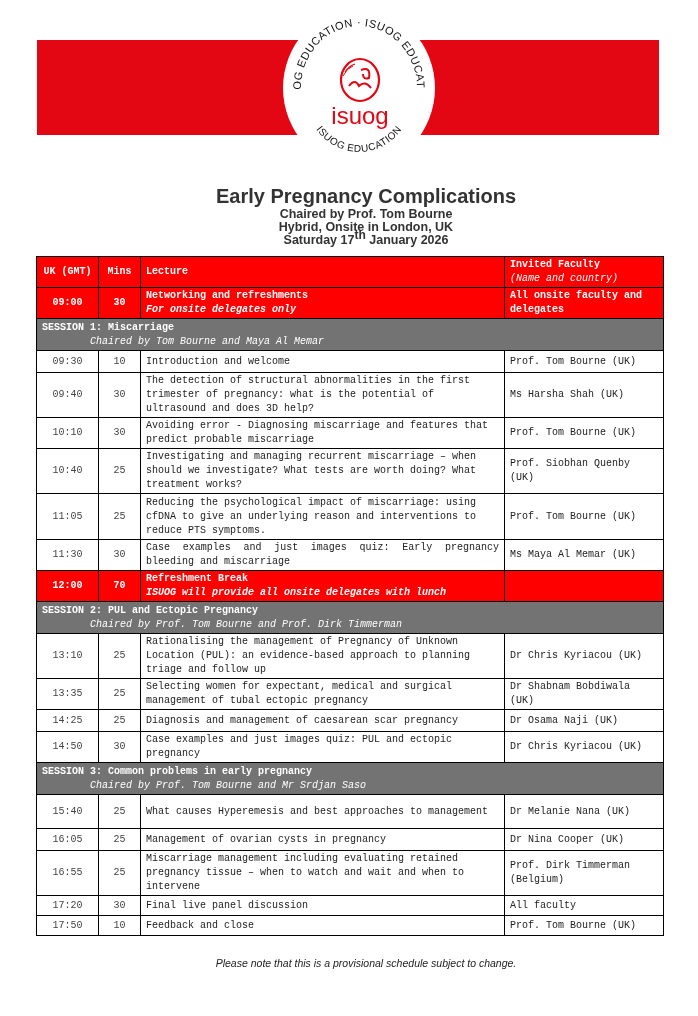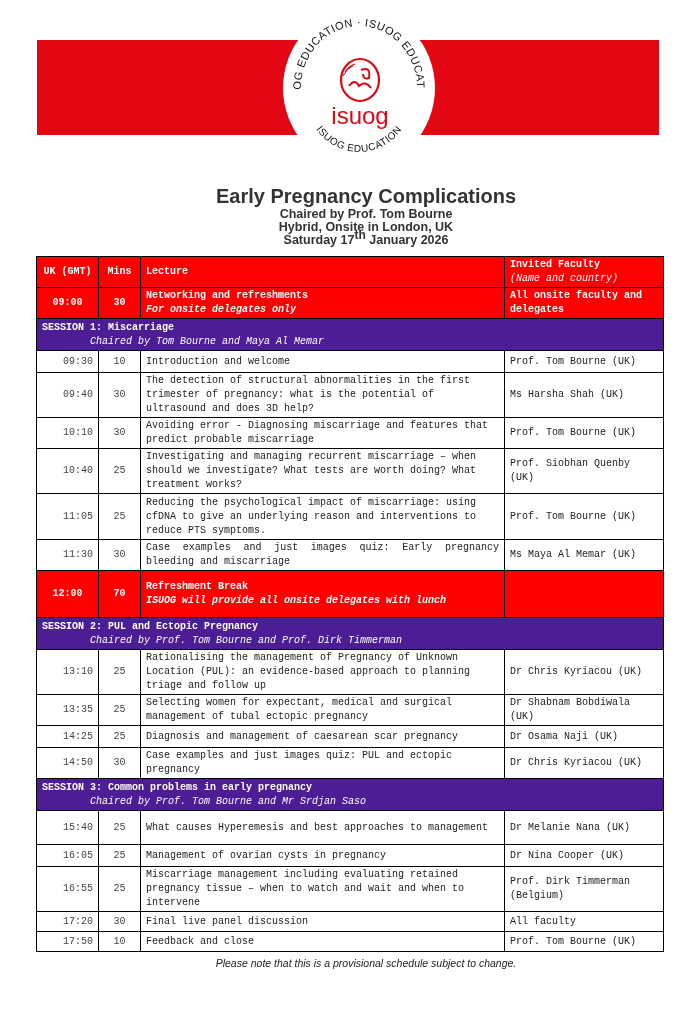--- a/index.html
+++ b/index.html
@@ -17,24 +17,24 @@
   table.sched { position: absolute; left: 36px; top: 256px; width: 627px; border-collapse: collapse; table-layout: fixed; font-family: Liberation Mono, monospace; font-size: 10px; }
   table.sched td { border: 1px solid #000; padding: 1px 5px; vertical-align: middle; line-height: 14px; }
   col.c1 { width: 62px; } col.c2 { width: 42px; } col.c3 { width: 364px; } col.c4 { width: 159px; }
 
   .red td, td.red { background: #ff0000; color: #fff; }
   .red td { font-weight: bold; }
   .hdr td { height: 28px; }
   .center { text-align: center; }
   .it { font-style: italic; font-weight: normal; }
   .red .it2 { font-style: italic; font-weight: bold; }
-  .sess td { background: #4c1d95; color: #fff; border-left: 1px solid #000; }
+  .sess td { background: #737373; color: #fff; border-left: 1px solid #000; }
   .sess .s-title { font-weight: bold; display: block; }
   .sess .s-chair { font-style: italic; font-weight: normal; display: block; margin-left: 48px; }
-  .row td.t { text-align: right; color: #444; }
+  .row td.t { text-align: center; color: #444; }
   .row td.m { text-align: center; color: #444; }
   .row td.l { color: #222; }
   .row td.f { color: #222; }
   .just { text-align: justify; }
 
   .footnote { position: absolute; left: 0; top: 957px; width: 732px; text-align: center; font-size: 10.5px; font-style: italic; color: #222; }
 </style>
 </head>
 <body>
 
@@ -127,21 +127,21 @@
     <td class="l">Reducing the psychological impact of miscarriage: using cfDNA to give an underlying reason and interventions to reduce PTS symptoms.</td>
     <td class="f">Prof. Tom Bourne (UK)</td>
   </tr>
   <tr class="row" style="height:30px">
     <td class="t">11:30</td>
     <td class="m">30</td>
     <td class="l just">Case examples and just images quiz: Early pregnancy bleeding and miscarriage</td>
     <td class="f">Ms Maya Al Memar (UK)</td>
   </tr>
 
-  <tr class="red" style="height:47px">
+  <tr class="red" style="height:31px">
     <td class="center">12:00</td>
     <td class="center">70</td>
     <td><span>Refreshment Break</span><br><span class="it2">ISUOG will provide all onsite delegates with lunch</span></td>
     <td></td>
   </tr>
 
   <tr class="sess" style="height:32px">
     <td colspan="4">
           <span class="s-title">SESSION 2: PUL and Ectopic Pregnancy</span>
           <span class="s-chair">Chaired by Prof. Tom Bourne and Prof. Dirk Timmerman</span>

